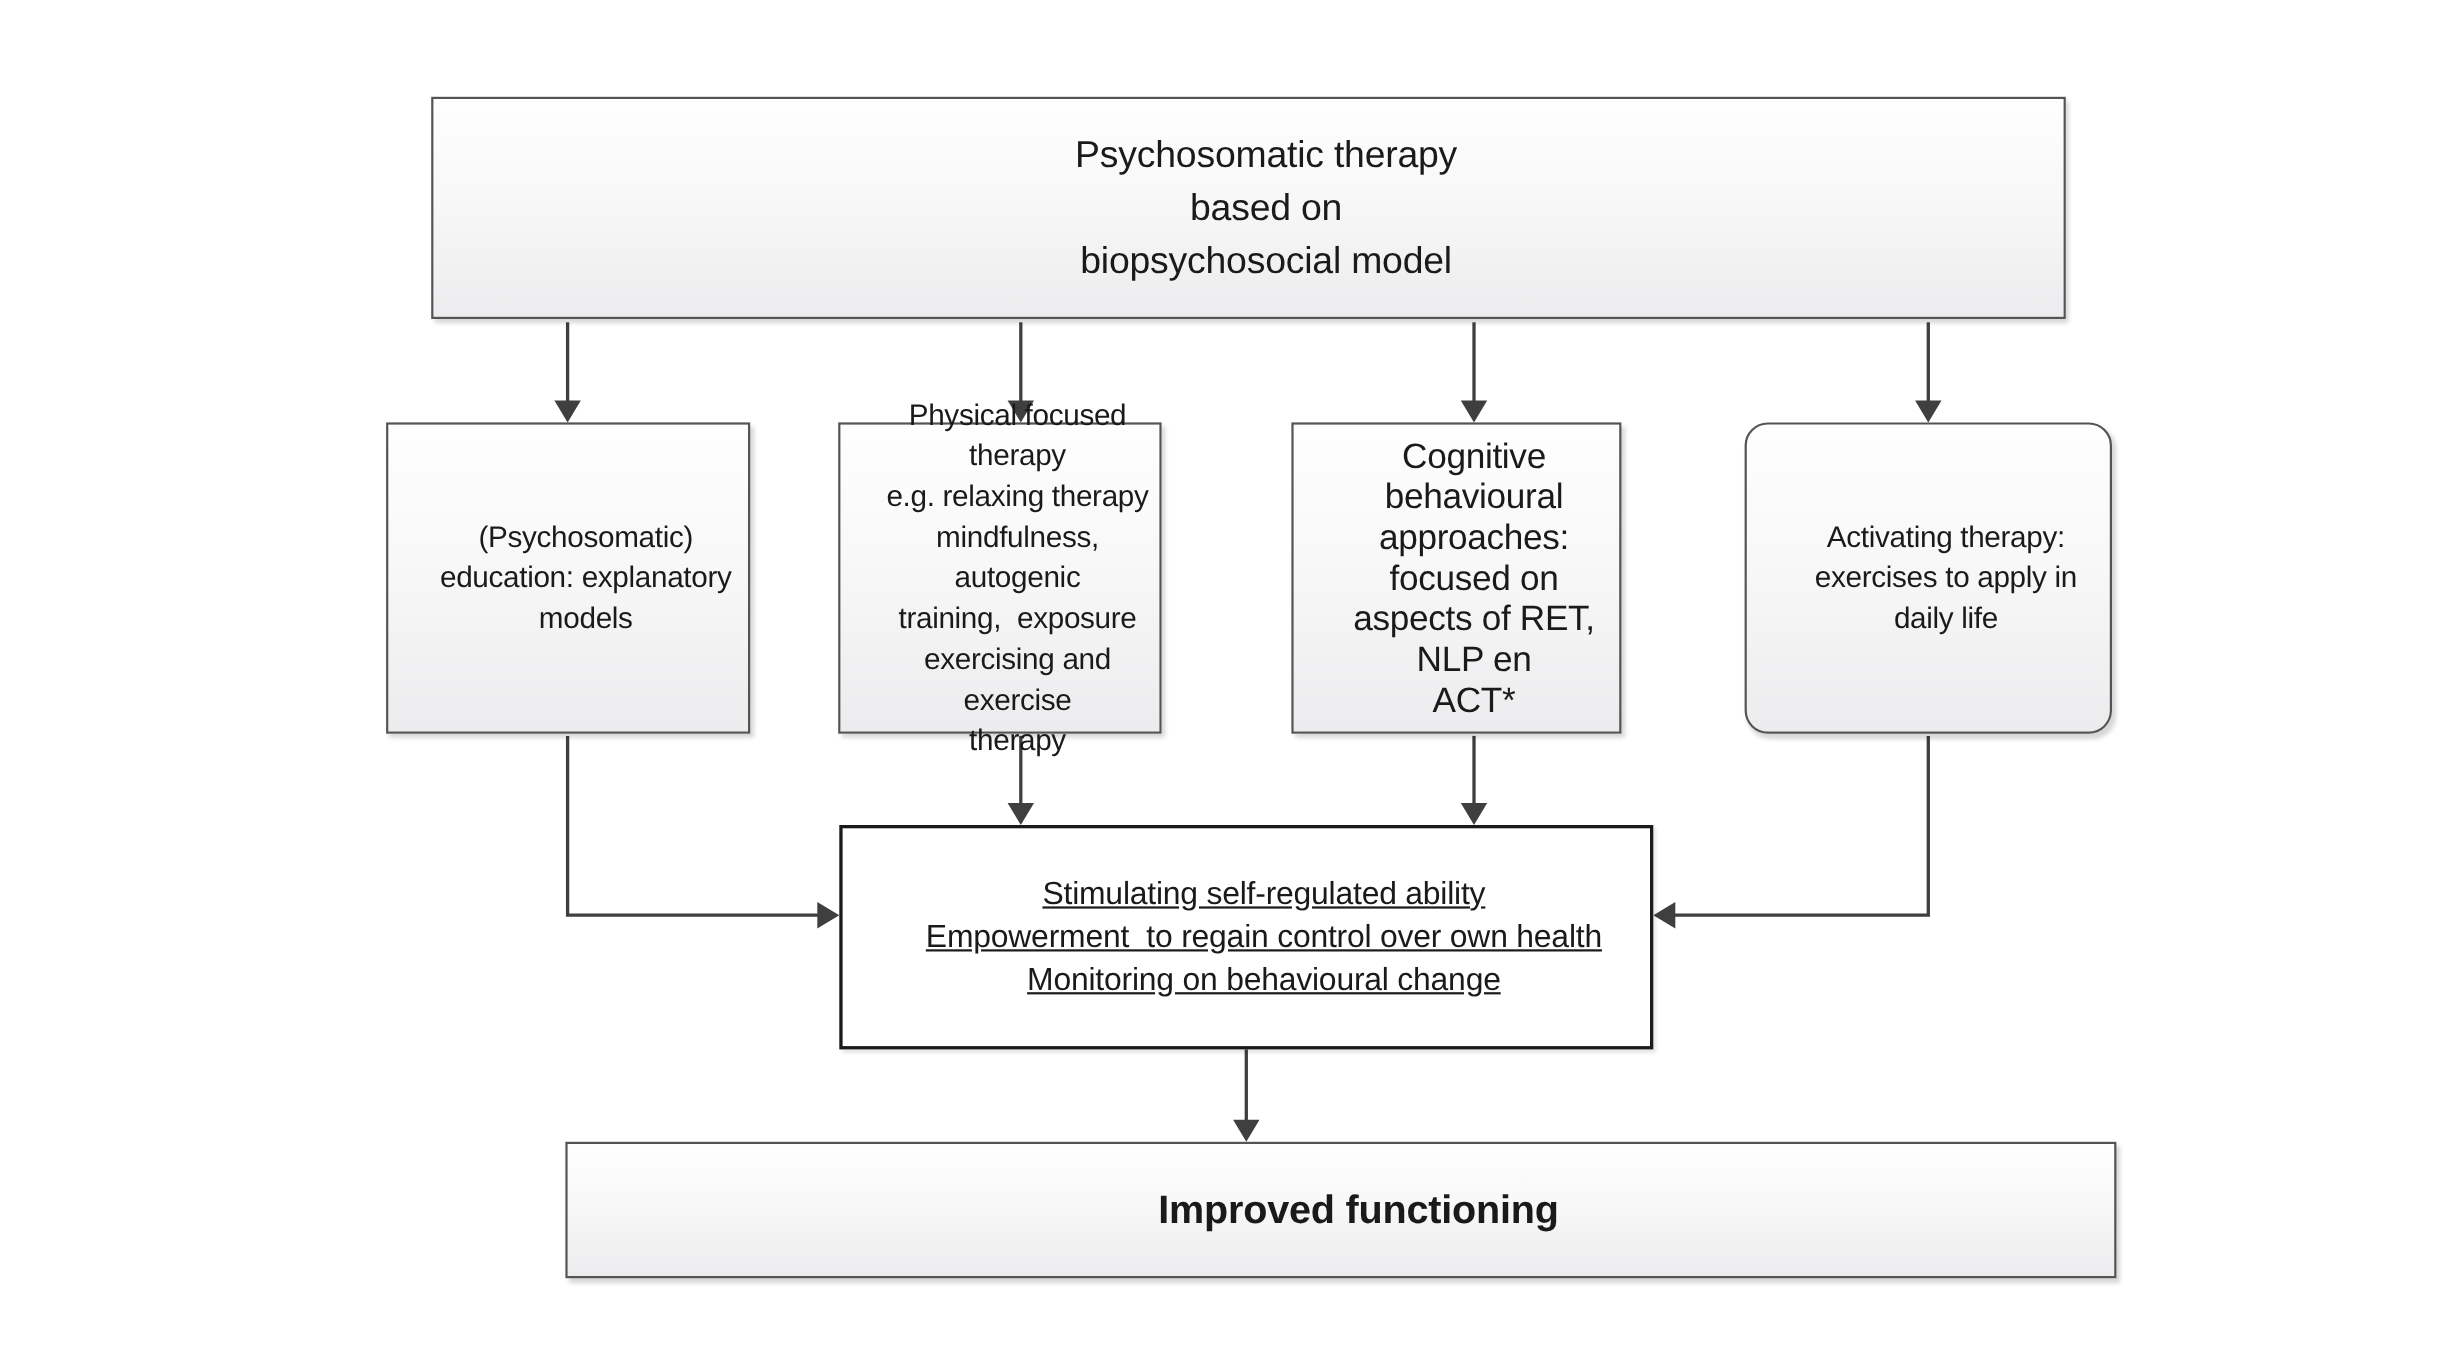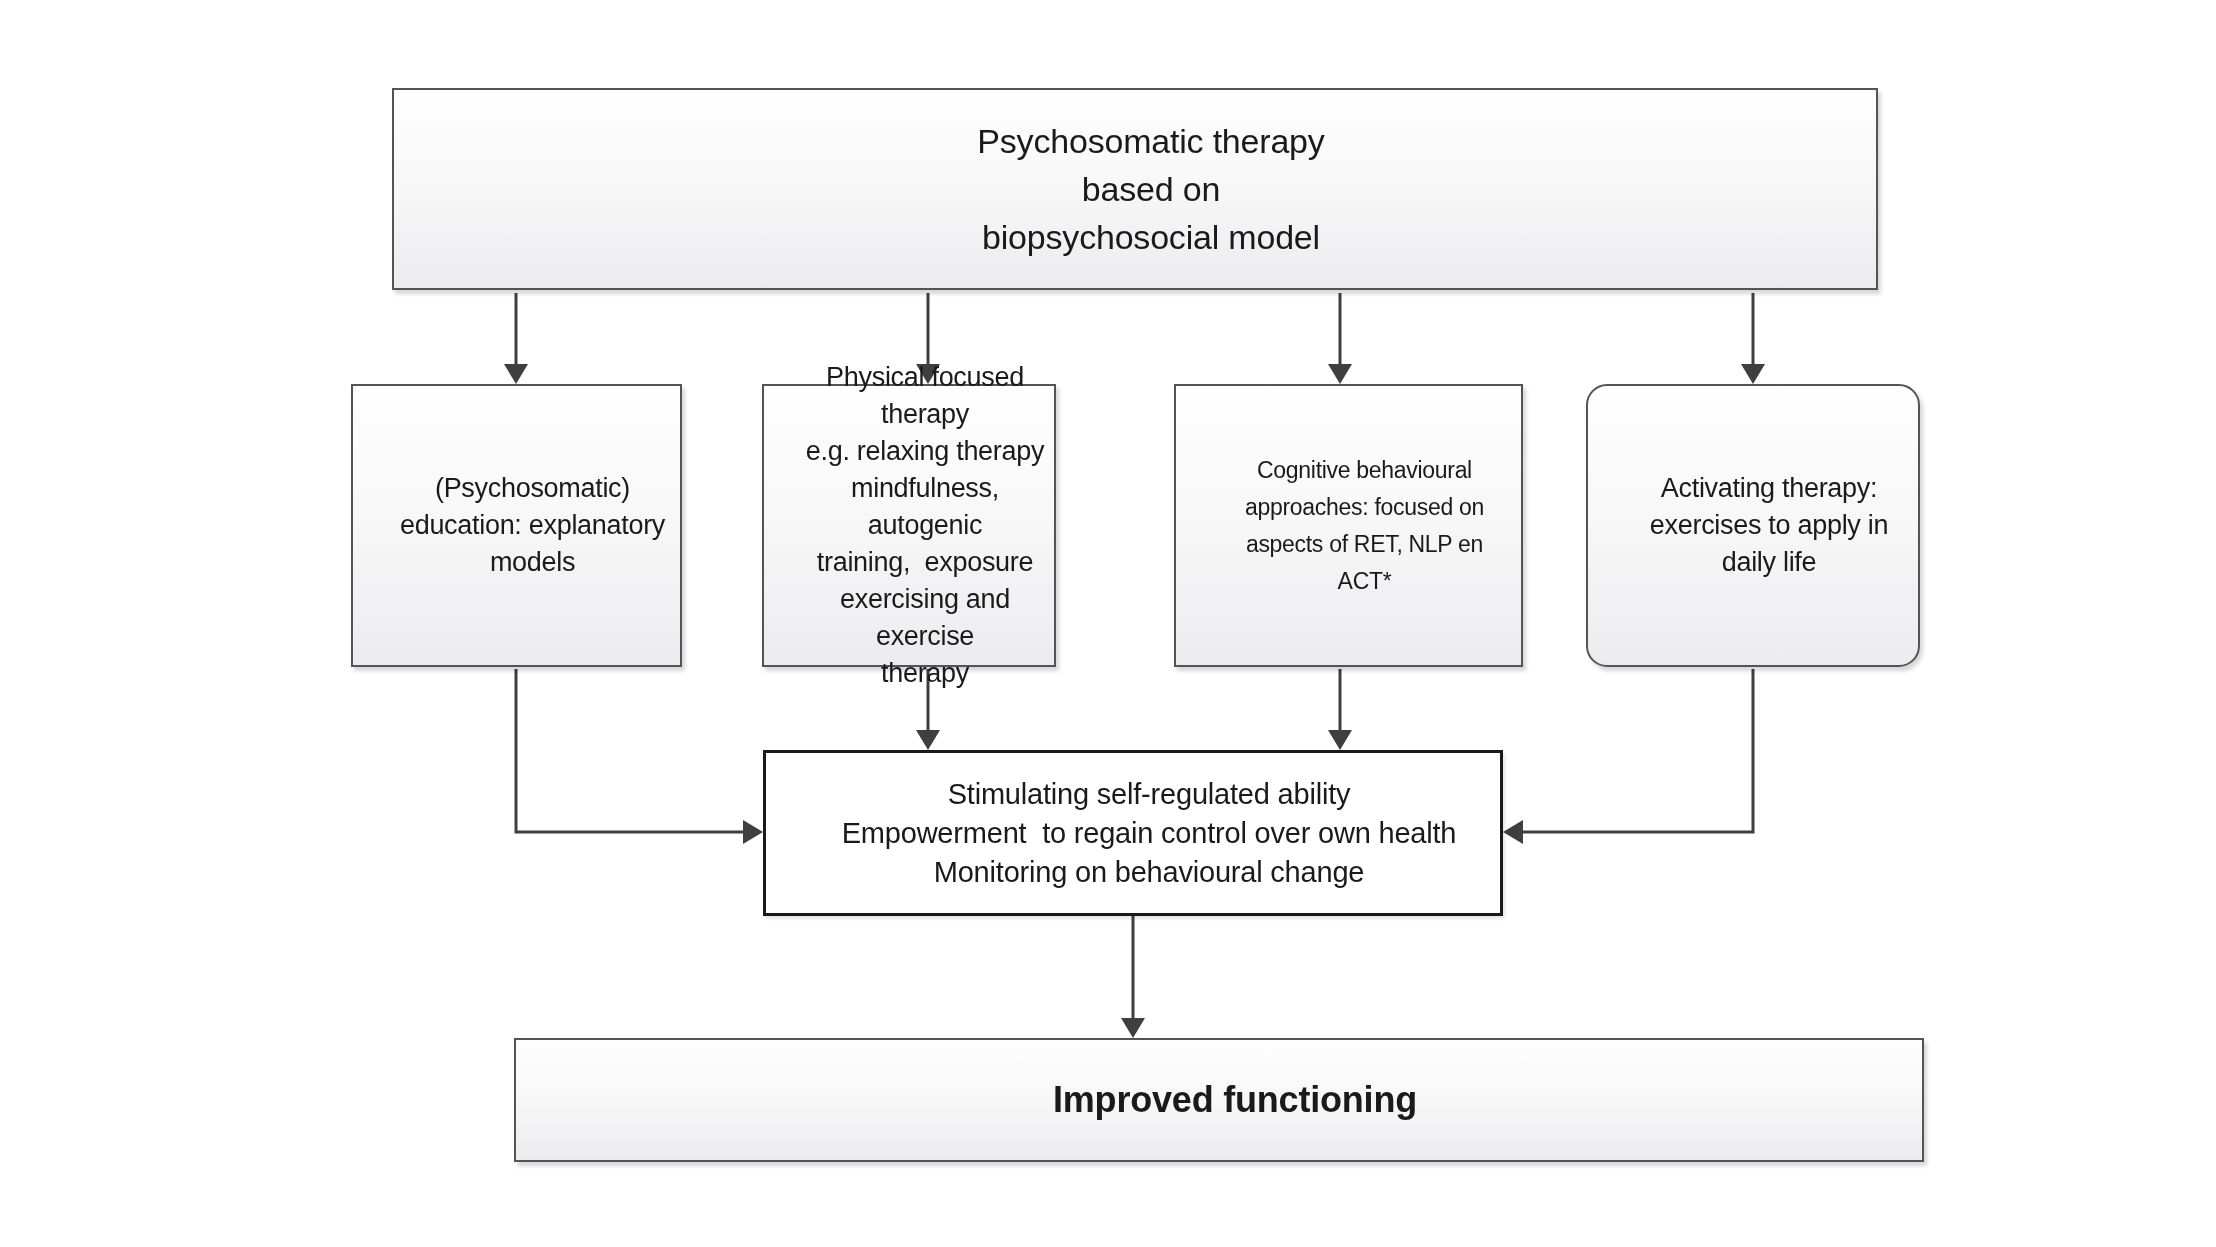--- a/index.html
+++ b/index.html
@@ -24,25 +24,25 @@
   .emphasis-box{
     background:#ffffff;
     border:3px solid var(--emphasis-border,#1a1a1a);
     box-shadow:2px 3px 3px rgba(0,0,0,0.10);
   }
   .node-text{white-space:pre-wrap;letter-spacing:-0.2px;}
 
   #node-root{left:392px;top:88px;width:1486px;height:202px;font-size:34px;line-height:48px;}
   #node-education{left:351px;top:384px;width:331px;height:283px;font-size:27px;line-height:37px;}
   #node-physical{left:762px;top:384px;width:294px;height:283px;font-size:27px;line-height:37px;}
-  #node-cognitive{left:1174px;top:384px;width:349px;height:283px;font-size:23px;line-height:37px;}
+  #node-cognitive{left:1174px;top:384px;width:300px;height:283px;font-size:32px;line-height:37px;}
   #node-activating{left:1586px;top:384px;width:334px;height:283px;font-size:27px;line-height:37px;border-radius:21px;}
   #node-education .node-text,#node-physical .node-text,
   #node-cognitive .node-text,#node-activating .node-text{letter-spacing:-0.3px;}
-  #node-self-regulation{left:763px;top:750px;width:740px;height:166px;font-size:29px;line-height:39px;}
+  #node-self-regulation{left:763px;top:750px;width:740px;height:204px;font-size:29px;line-height:39px;text-decoration:underline;}
   #node-outcome{left:514px;top:1038px;width:1410px;height:124px;font-size:36px;font-weight:bold;}
 
   .arrows{position:absolute;left:0;top:0;width:2216px;height:1247px;pointer-events:none;}
   .arrows path{stroke:var(--arrow,#3f3f3f);stroke-width:3;fill:none;}
   .arrows polygon{fill:var(--arrow,#3f3f3f);stroke:none;}
 </style>
 </head>
 <body>
 
 <div class="canvas">

